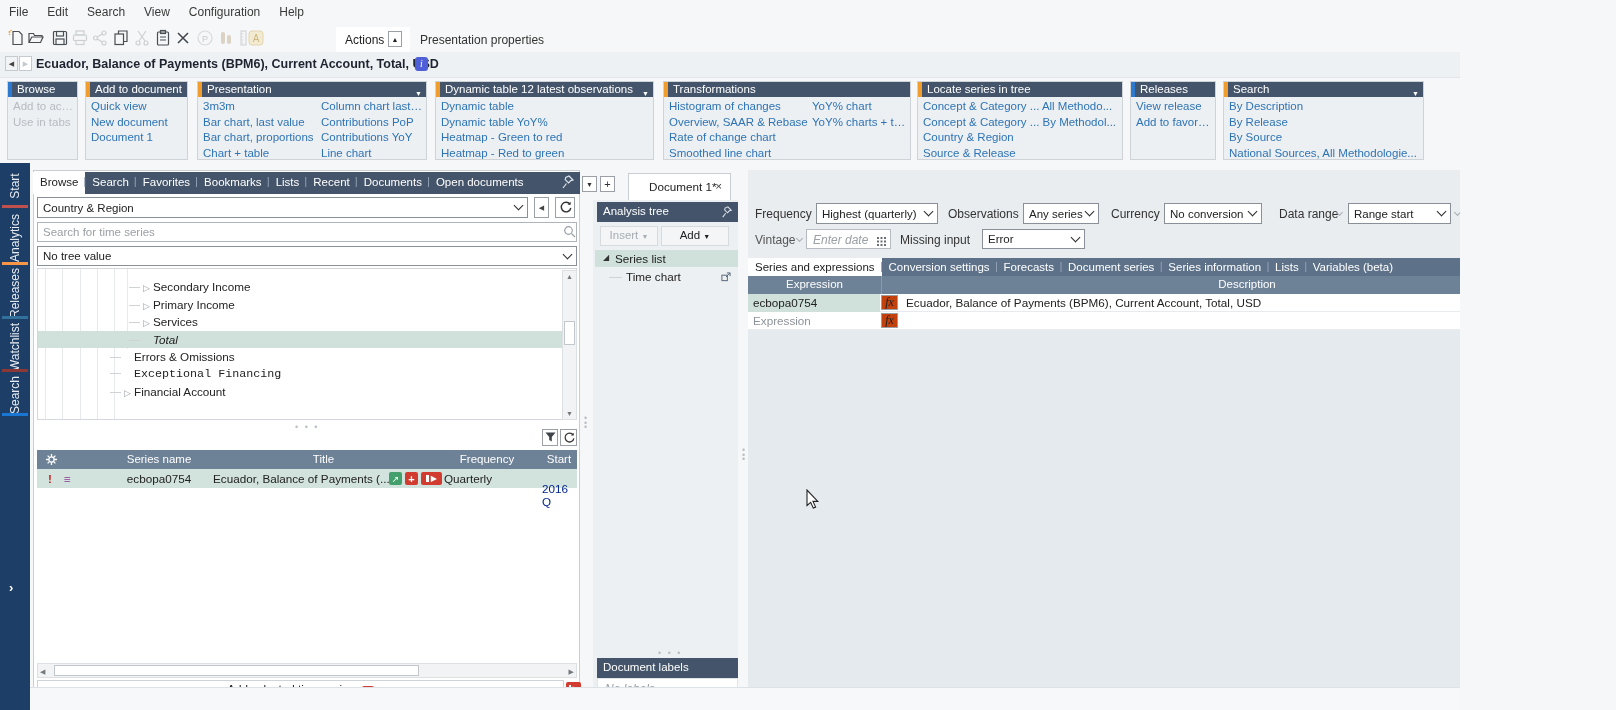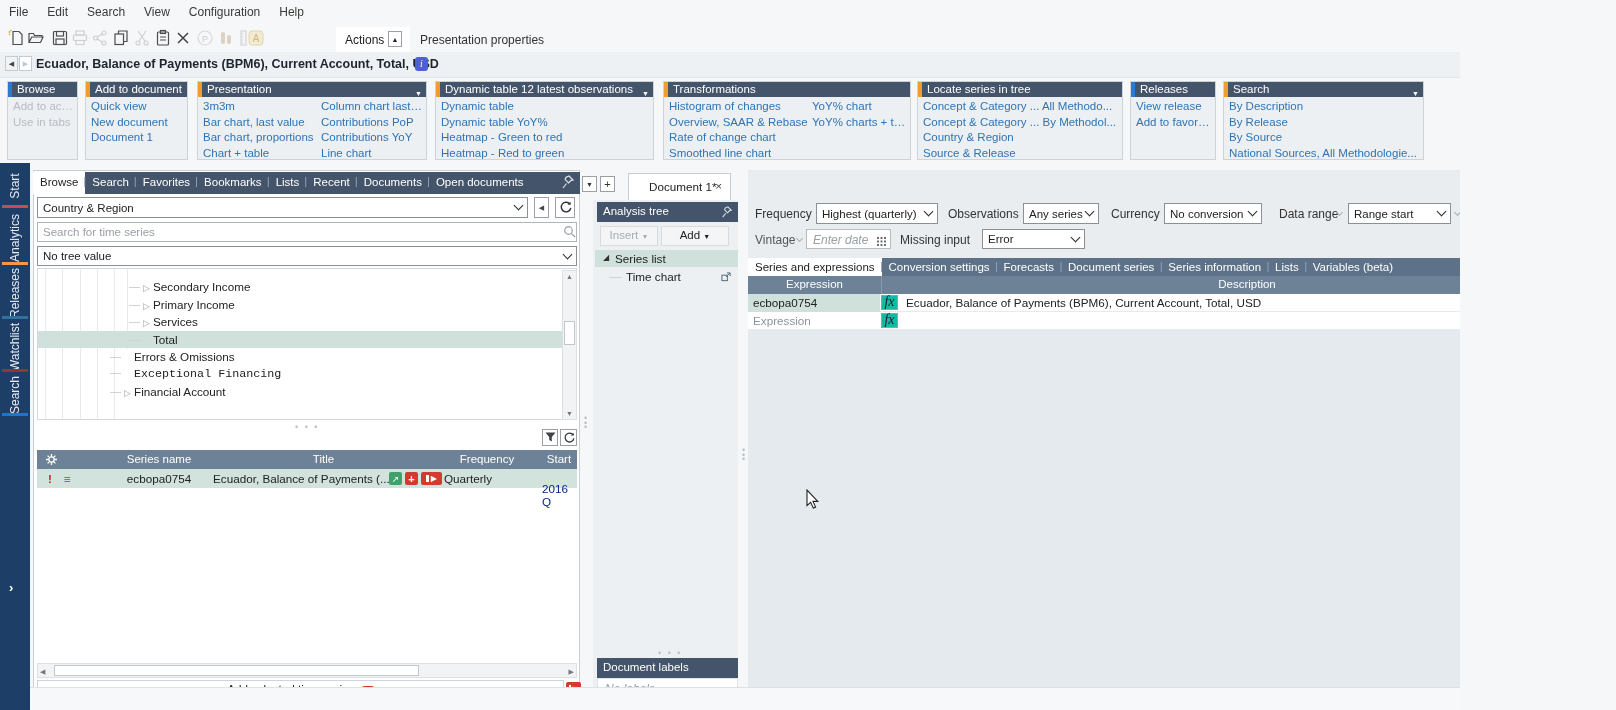--- a/index.html
+++ b/index.html
@@ -50,21 +50,21 @@
 .trow.selected{background:#cfe1da}
 .dash{display:inline-block;width:11px;height:1px;background:#cfd3d6;vertical-align:middle;margin-right:3px}
 .texp{display:inline-block;width:10px;color:#9aa0a5;font-size:9px}
 .dots{position:absolute;color:#b9bfc6;letter-spacing:2px;font-size:9px;line-height:6px}
 .vdots{position:absolute;color:#b9bfc6;font-size:9px;line-height:4.5px;width:4px;word-break:break-all}
 .thead{position:absolute;background:#6d8197;color:#fff;font-size:11.5px}
 .scrollv{position:absolute;background:#f2f3f4;border:1px solid #dde0e3}
 .sthumb{position:absolute;background:#fff;border:1px solid #c2c7cc}
 .sarr{position:absolute;color:#75797e;font-size:7px;width:100%;text-align:center}
 .badge{display:inline-flex;align-items:center;justify-content:center;border-radius:2px;color:#fff}
-.fxbtn{position:absolute;width:17px;height:15px;background:#14b8a6;border:1px solid #9aa0a6;font-style:italic;font-family:"Liberation Serif",serif;font-size:14px;text-align:center;line-height:12px;color:#222}
+.fxbtn{position:absolute;width:17px;height:15px;background:#c2410c;border:1px solid #9aa0a6;font-style:italic;font-family:"Liberation Serif",serif;font-size:12px;text-align:center;line-height:12px;color:#222}
 
 .apanel{position:absolute;left:593px;top:200px;width:145px;height:500px;background:#edf0f2}
 .slatebar{position:absolute;background:#44546a;color:#fff;font-size:11.5px;padding:3px 0 0 6px}
 .abtn{position:absolute;background:#f3f5f6;border:1px solid #d7dbde;font-size:11.5px;padding-top:2px;text-align:center}
 
 .main{position:absolute;left:748px;top:170px;width:864px;height:517px;background:#e9edf0}
 .mtabs{position:absolute;left:748px;top:258px;width:864px;height:18px;display:flex;background:#5d7189;color:#fff;font-size:11.5px}
 .mtab{padding:2.5px 7px 0 7px;position:relative;white-space:nowrap;cursor:pointer}
 .mtab:not(:first-child)::before{content:"|";position:absolute;left:-1.5px;top:1.5px;color:#93a2b6}
 .mtab.active{background:#fff;color:#222}
@@ -299,21 +299,21 @@
     <div class="gline" style="left:7px"></div>
     <div class="gline" style="left:24px"></div>
     <div class="gline" style="left:42px"></div>
     <div class="gline" style="left:59px"></div>
     <div class="gline" style="left:76px"></div>
     <div class="gline" style="left:89px;height:80px;bottom:auto;top:0"></div>
     <div>
         <div class="trow" style="padding-left: 91px;"><span class="dash"></span><span class="texp">▷</span><span>Secondary Income</span></div>
         <div class="trow" style="padding-left: 91px;"><span class="dash"></span><span class="texp">▷</span><span>Primary Income</span></div>
         <div class="trow" style="padding-left: 91px;"><span class="dash"></span><span class="texp">▷</span><span>Services</span></div>
-        <div class="trow selected" style="padding-left: 91px;"><span class="dash"></span><span class="texp"></span><span>Total</span></div>
+        <div class="trow selected" style="padding-left: 91px; font-style: italic;"><span class="dash"></span><span class="texp"></span><span>Total</span></div>
         <div class="trow" style="padding-left: 72px;"><span class="dash"></span><span class="texp"></span><span>Errors &amp; Omissions</span></div>
         <div class="trow" style="padding-left: 72px; font-family: Liberation Mono, monospace;"><span class="dash"></span><span class="texp"></span><span>Exceptional Financing</span></div>
         <div class="trow" style="padding-left: 72px;"><span class="dash"></span><span class="texp">▷</span><span>Financial Account</span></div>
       </div>
   </div>
   <div class="scrollv" style="left:562px;top:270px;width:15px;height:150px">
     <span class="sarr" style="top:2px">▲</span>
     <div class="sthumb" style="left:1px;top:50px;width:11px;height:24px"></div>
     <span class="sarr" style="bottom:2px">▼</span>
   </div>

